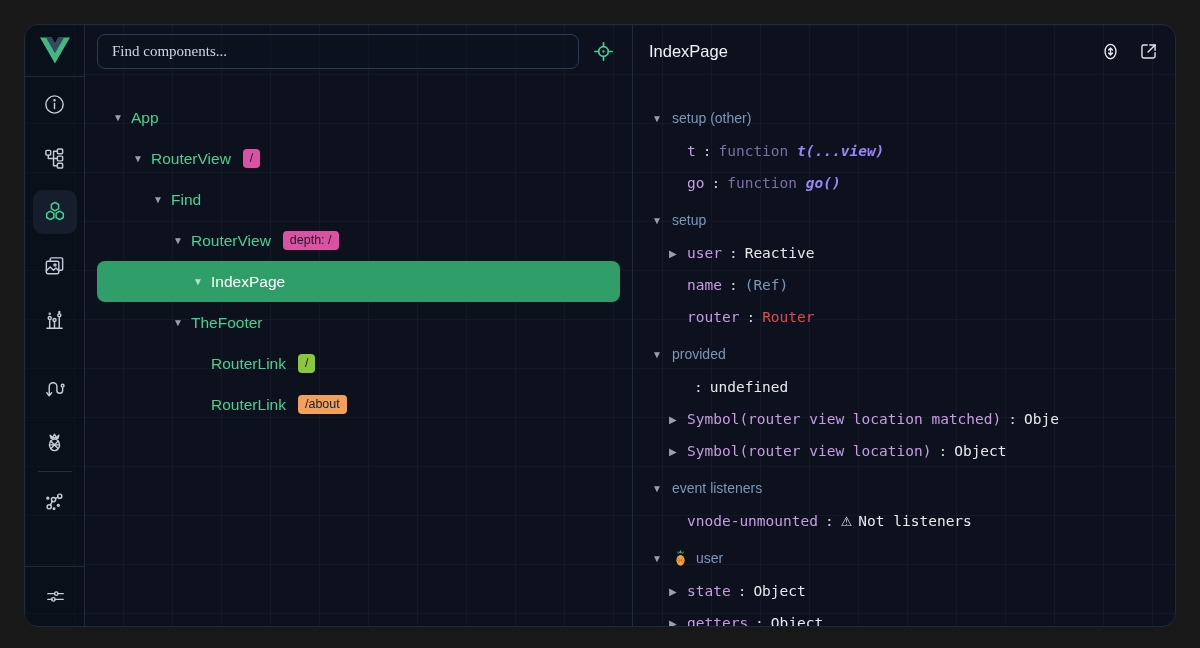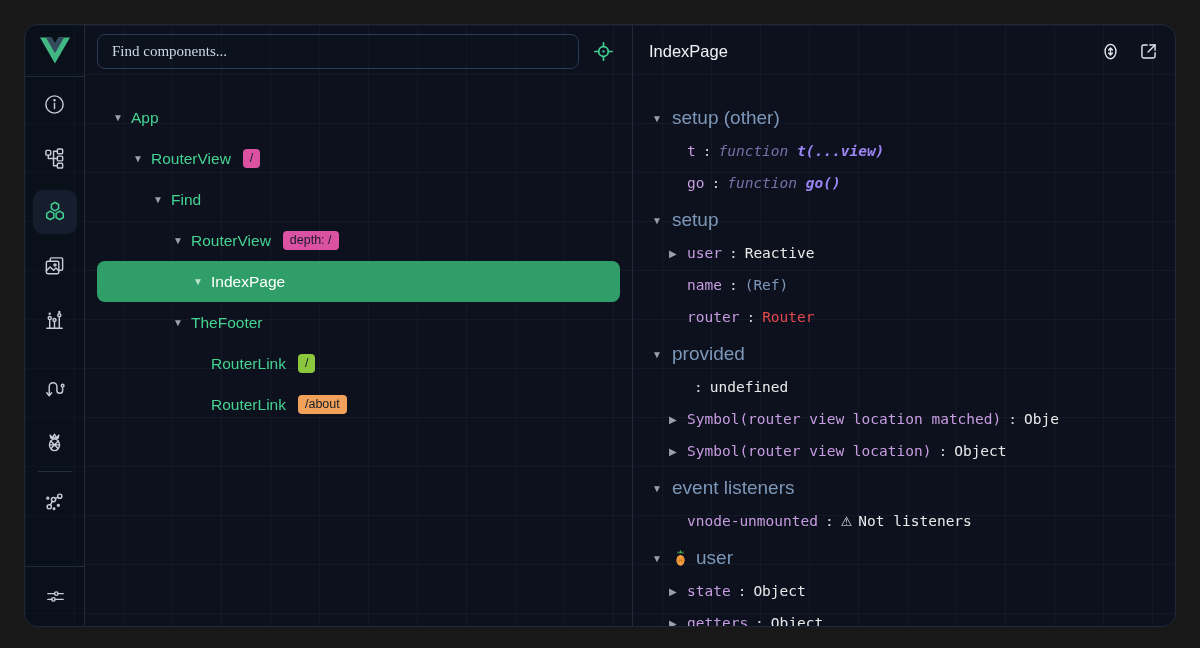--- a/index.html
+++ b/index.html
@@ -62,31 +62,31 @@
   .inspector { width:543px; border-left:1px solid #222a3a; display:flex; flex-direction:column; overflow:hidden; flex-shrink:0; }
   .insp-header { height:52px; display:flex; align-items:center; padding:0 16px; flex-shrink:0; }
   .insp-title { color:#f0f2f5; font-size:16.5px; font-weight:500; flex:1; }
   .insp-actions { display:flex; gap:16px; }
   .icon-btn { width:22px; height:22px; display:flex; align-items:center; justify-content:center; cursor:pointer; }
   .icon-btn svg { stroke:#e4e7eb; fill:none; stroke-width:1.6; stroke-linecap:round; stroke-linejoin:round; }
   .sections { flex:1; padding-top:20px; overflow:hidden; }
   .section { margin-top:4px; }
   .section-header { height:34px; display:flex; align-items:center; padding-left:19px; cursor:pointer; }
   .sh-arrow { font-size:10px; color:#98a0a8; width:20px; flex-shrink:0; }
-  .sh-label { color:#7d97b8; font-size:19px; }
+  .sh-label { color:#7d97b8; font-size:14px; }
   .sh-pine { width:17px; height:17px; margin-right:7px; display:none; }
   .prop-row { height:32px; display:flex; align-items:center; padding-left:36px; white-space:nowrap; overflow:hidden;
     font-family:"DejaVu Sans Mono", monospace; font-size:14.5px; }
   .pr-arrow { width:18px; font-size:10px; color:#98a0a8; flex-shrink:0; font-family:"Liberation Sans", sans-serif; }
   .pr-key { color:#c79ce0; }
   .pr-colon { color:#cfd2d6; padding:0 7px; }
   .v-plain { color:#e9e9ea; }
   .v-ref { color:#7d97b8; }
   .v-error { color:#e5484d; }
-  .fn-kw { color:#7b6fa8; font-style:italic; }
+  .fn-kw { color:#7b6fa8; }
   .fn-sig { color:#9c86f5; font-style:italic; font-weight:bold; }
   .warn-glyph { color:#dfe2e6; padding-right:6px; font-family:"DejaVu Sans", sans-serif; font-size:13px; }
 </style>
 </head>
 <body>
 
 <div class="app">
 
   <aside class="sidebar">
     <div class="logo-cell">

